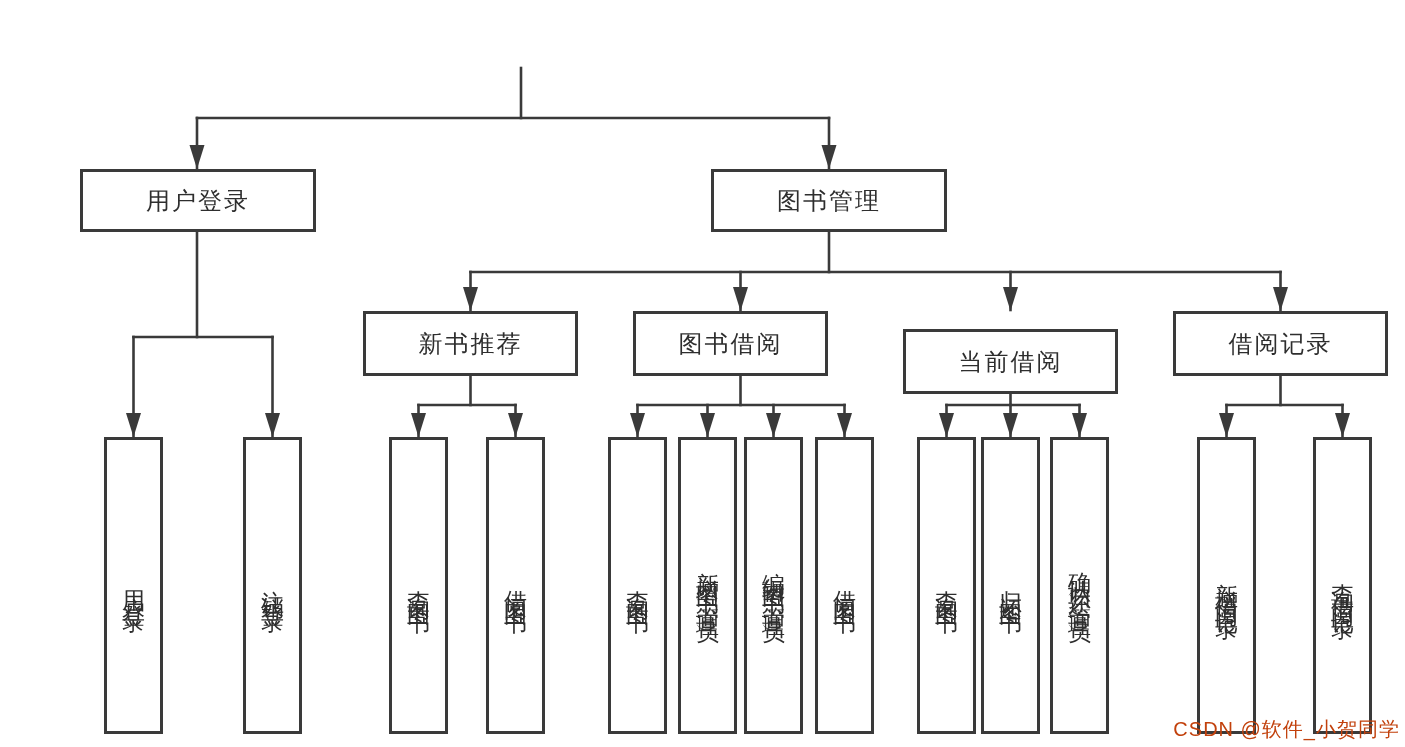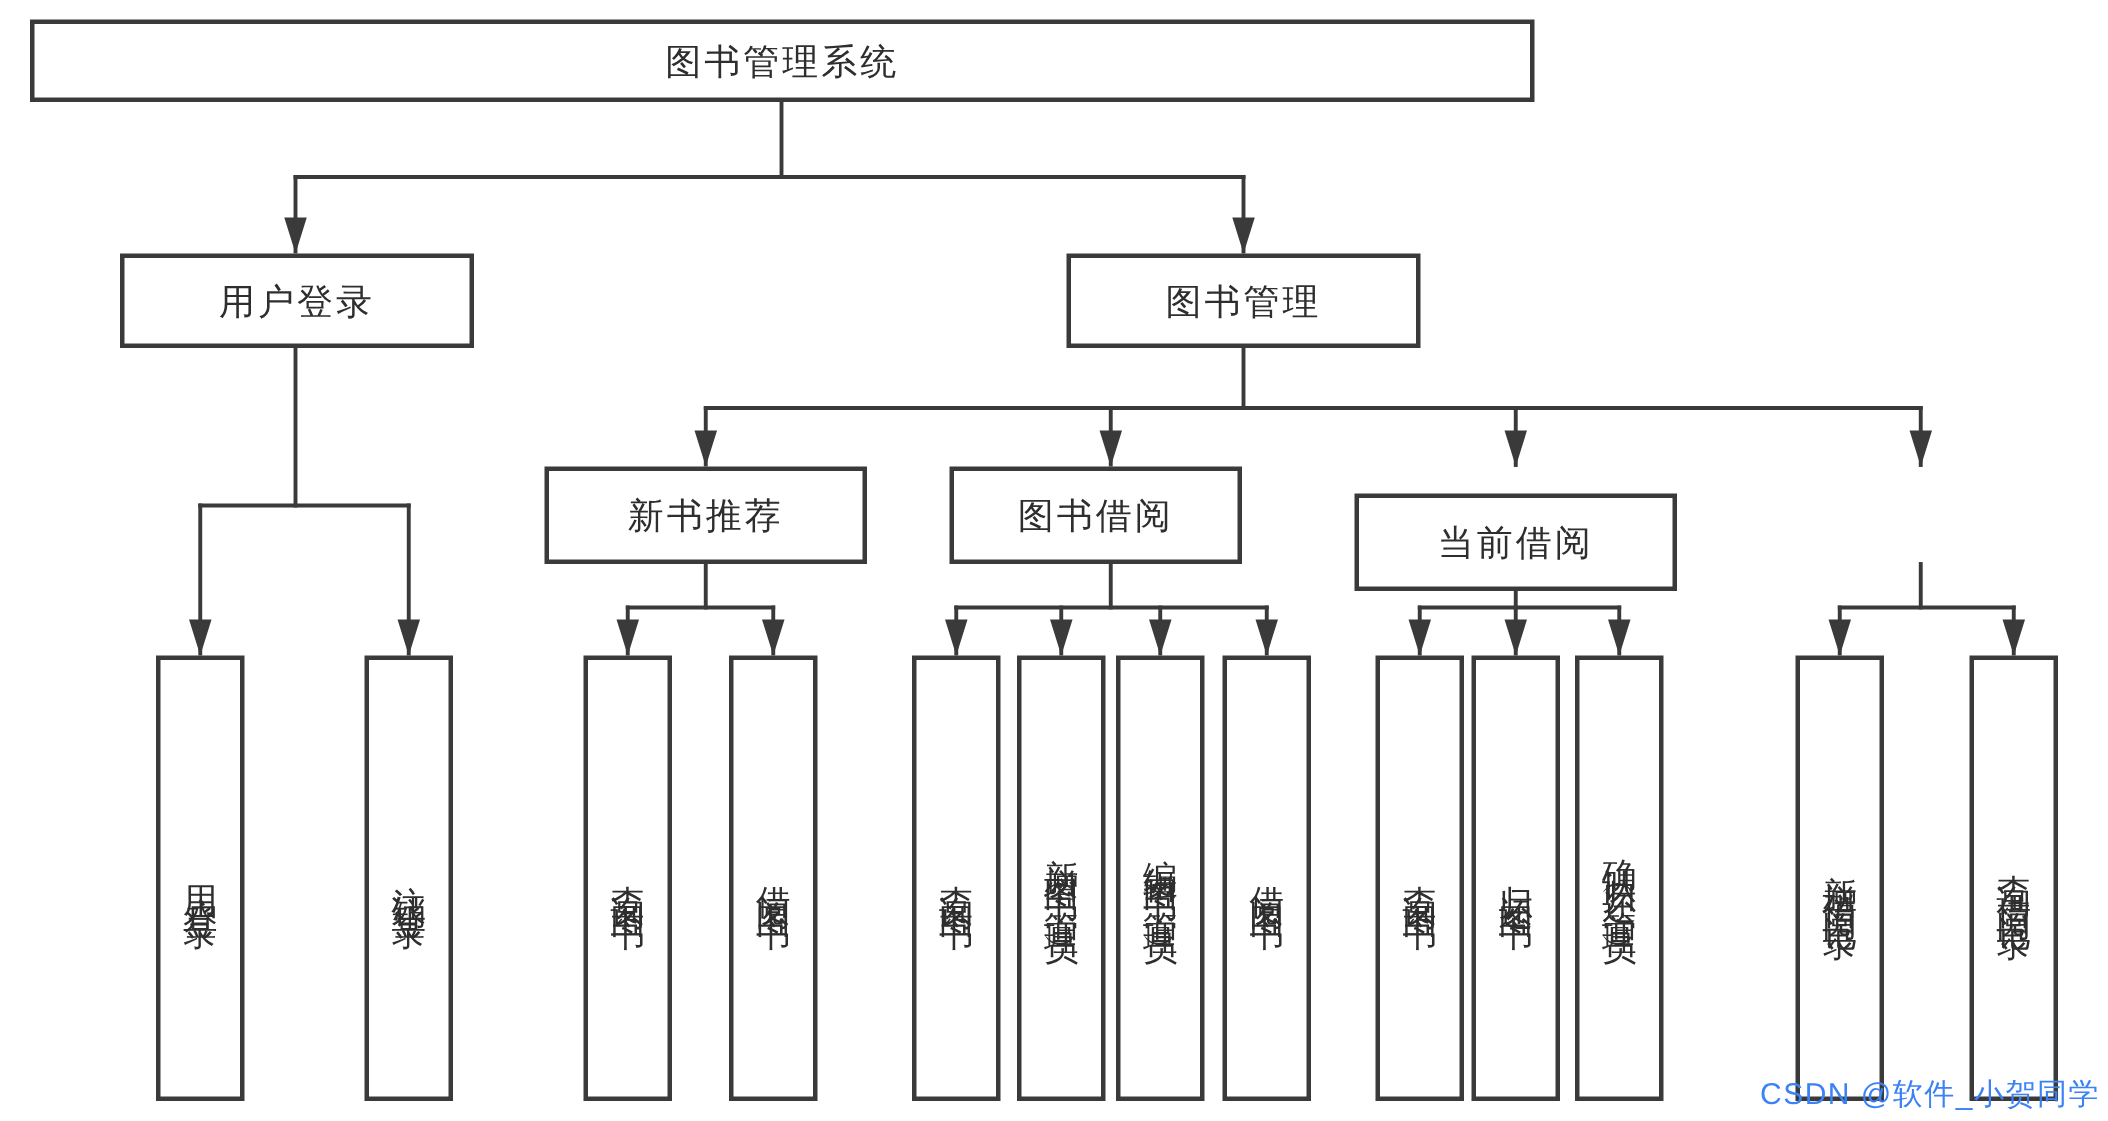--- a/index.html
+++ b/index.html
@@ -38,21 +38,21 @@
     font-size: 23px;
     letter-spacing: 7px;
     line-height: 1;
     white-space: normal;
   }
   .watermark {
     position: absolute;
     right: 5px;
     bottom: 4px;
     font-size: 20px;
-    color: #3b82f6;
+    color: #c2410c;
     letter-spacing: 1px;
     z-index: 5;
     white-space: nowrap;
   }
 </style>
 </head>
 <body>
 
 <div class="stage">
 
@@ -114,39 +114,39 @@
       <path d="M766 413 L781 413 L773.5 437 Z"></path>
       <path d="M837 413 L852 413 L844.5 437 Z"></path>
       <path d="M939 413 L954 413 L946.5 437 Z"></path>
       <path d="M1003 413 L1018 413 L1010.5 437 Z"></path>
       <path d="M1072 413 L1087 413 L1079.5 437 Z"></path>
       <path d="M1219 413 L1234 413 L1226.5 437 Z"></path>
       <path d="M1335 413 L1350 413 L1342.5 437 Z"></path>
     </g>
   </svg>
 
-  <div class="node" style="left:20px;top:13px;width:1003px;height:55px">
-    <span class="lbl">图书管理系统</span>
-  </div>
 
   <div class="node" style="left:80px;top:169px;width:236px;height:63px">
     <span class="lbl">用户登录</span>
   </div>
   <div class="node" style="left:363px;top:311px;width:215px;height:65px">
     <span class="lbl">新书推荐</span>
   </div>
 
   <div class="node" style="left:711px;top:169px;width:236px;height:63px">
     <span class="lbl">图书管理</span>
   </div>
   <div class="node" style="left:633px;top:311px;width:195px;height:65px">
     <span class="lbl">图书借阅</span>
   </div>
   <div class="node" style="left:903px;top:329px;width:215px;height:65px">
     <span class="lbl">当前借阅</span>
+  </div>
+  <div class="node" style="left:1173px;top:311px;width:215px;height:65px">
+    <span class="lbl">借阅记录</span>
   </div>
 
   <div class="node leaf" style="left:104px">
     <span class="lbl">用户登录</span>
   </div>
   <div class="node leaf" style="left:243px">
     <span class="lbl">注销登录</span>
   </div>
 
   <div class="node leaf" style="left:389px">

